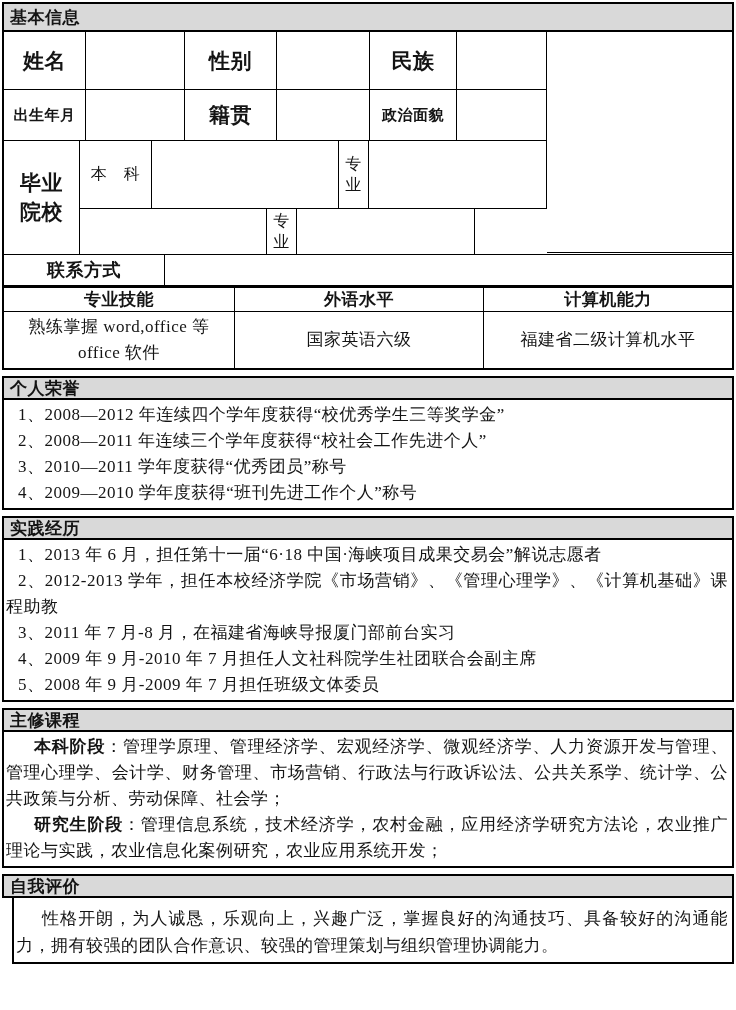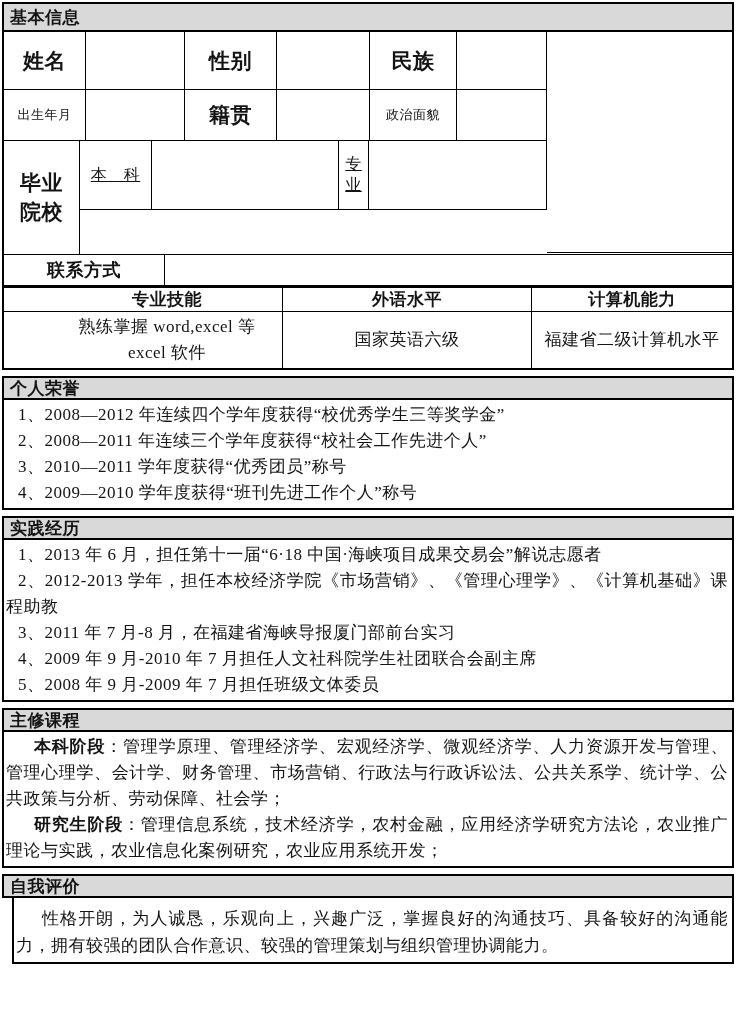--- a/index.html
+++ b/index.html
@@ -22,50 +22,50 @@
   
   .bi{position:relative;}
   .row{display:flex;border-bottom:1px solid #000;}
   .row:last-child{border-bottom:0;}
   .cell{
     box-sizing:border-box;border-right:1px solid #000;
     display:flex;align-items:center;justify-content:center;text-align:center;
   }
   .cell.last{border-right:1px solid #000;}
   .f19{font-size:21px;font-weight:bold;}
-  .f15{font-size:13px;font-weight:normal;}
+  .f15{font-size:15px;font-weight:bold;}
   .f18{font-size:18px;font-weight:bold;}
   .fn16{font-size:16px;font-weight:normal;}
   .fn15{font-size:16px;font-weight:normal;line-height:1.45;}
   .w82{width:82px;}.w99{width:99px;}.w92{width:92px;}.w93{width:93px;}
   .w87{width:87px;}.w90{width:90px;}
   .r1{height:57px;}.r2{height:50px;}
   .r34{height:113px;border-bottom:1px solid #000;}
   .schoolcell{width:76px;padding:0 16px;line-height:1.35;}
-  .subcol{display:flex;width:467px;text-decoration:underline;}
+  .subcol{display:flex;flex-direction:column;width:467px;}
   .subrow{display:flex;}
   .subrow.a{height:68px;border-bottom:1px solid #000;}
   .subrow.b{height:45px;}
   .w72{width:72px;}.w187{width:187px;}.w30{width:30px;padding:0 7px;line-height:1.3;}
   .w178{width:178px;}
   .r5{height:30px;}
   .w161{width:161px;}
   .grow{flex:1;border-right:0;}
   .photo{
     position:absolute;box-sizing:border-box;right:0;top:0;width:185px;height:221px;
     border-bottom:1px solid #000;background:#fff;
   }
   
   .qrow{display:flex;}
   .qhead{height:23px;border-bottom:1px solid #000;}
   .qval{height:56px;}
   .qc{box-sizing:border-box;border-right:1px solid #000;display:flex;
       align-items:center;justify-content:center;text-align:center;padding:0 6px;}
   .qc:last-child{border-right:0;}
-  .qw1{width:231px;margin-left:48px;}.qw2{width:249px;}.qw3{flex:1;}
+  .qw1{width:231px;}.qw2{width:249px;}.qw3{flex:1;}
   .qh{font-size:17px;font-weight:bold;}
   .qv{font-size:17px;line-height:1.55;}
   
   .txt{font-size:17px;padding:2px 4px 2px 2px;}
   .txt p{margin:0;line-height:26px;text-align:justify;}
   .list p{text-indent:12px;}
   .courses p{text-indent:28px;}
   .courses b{font-weight:bold;}
   .eval p{line-height:27px;text-indent:26px;}
   .eval.txt{padding-top:7px;padding-bottom:3px;margin-left:10px;}
@@ -124,21 +124,21 @@
   </div>
 
 
   <div class="box">
     <div class="qrow qhead">
       <div class="qc qh qw1">专业技能</div>
       <div class="qc qh qw2">外语水平</div>
       <div class="qc qh qw3">计算机能力</div>
     </div>
     <div class="qrow qval">
-      <div class="qc qv qw1">熟练掌握 word,excel 等 excel 软件</div>
+      <div class="qc qv qw1">熟练掌握 word,office 等 office 软件</div>
       <div class="qc qv qw2">国家英语六级</div>
       <div class="qc qv qw3">福建省二级计算机水平</div>
     </div>
   </div>
 
   <div class="bar">
     <span>个人荣誉</span>
   </div>
 
   <div class="box txt list">

